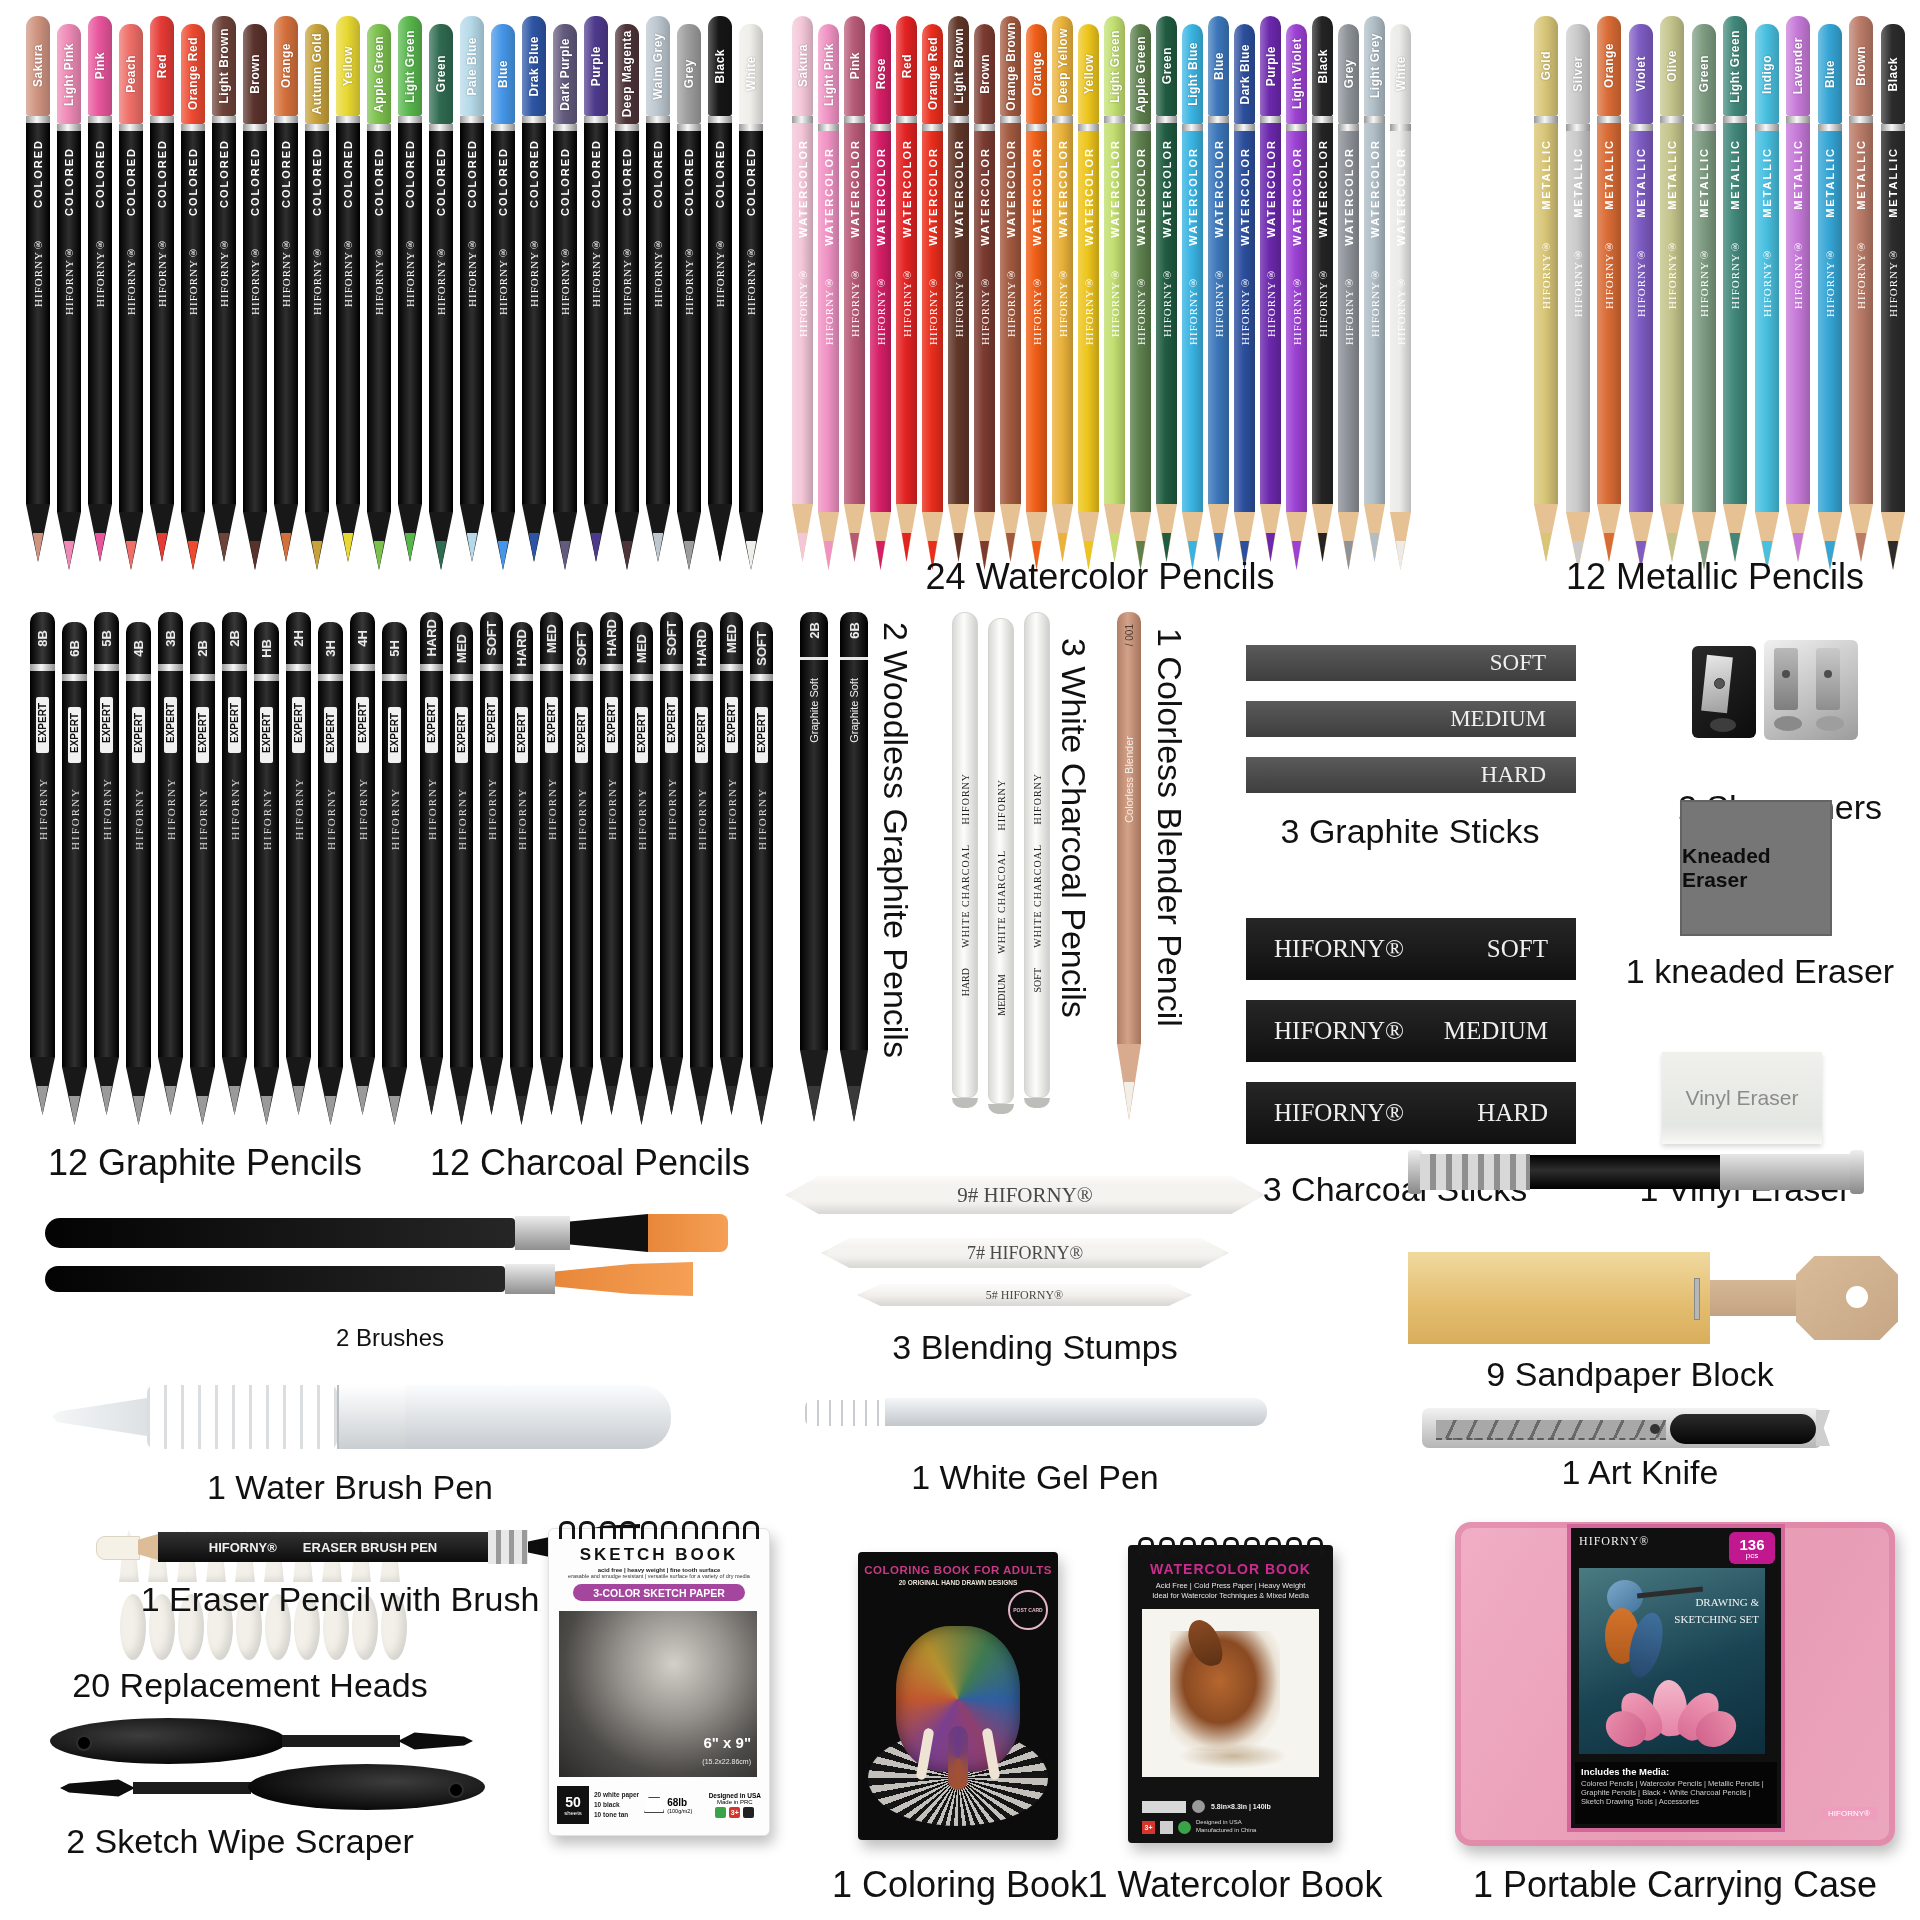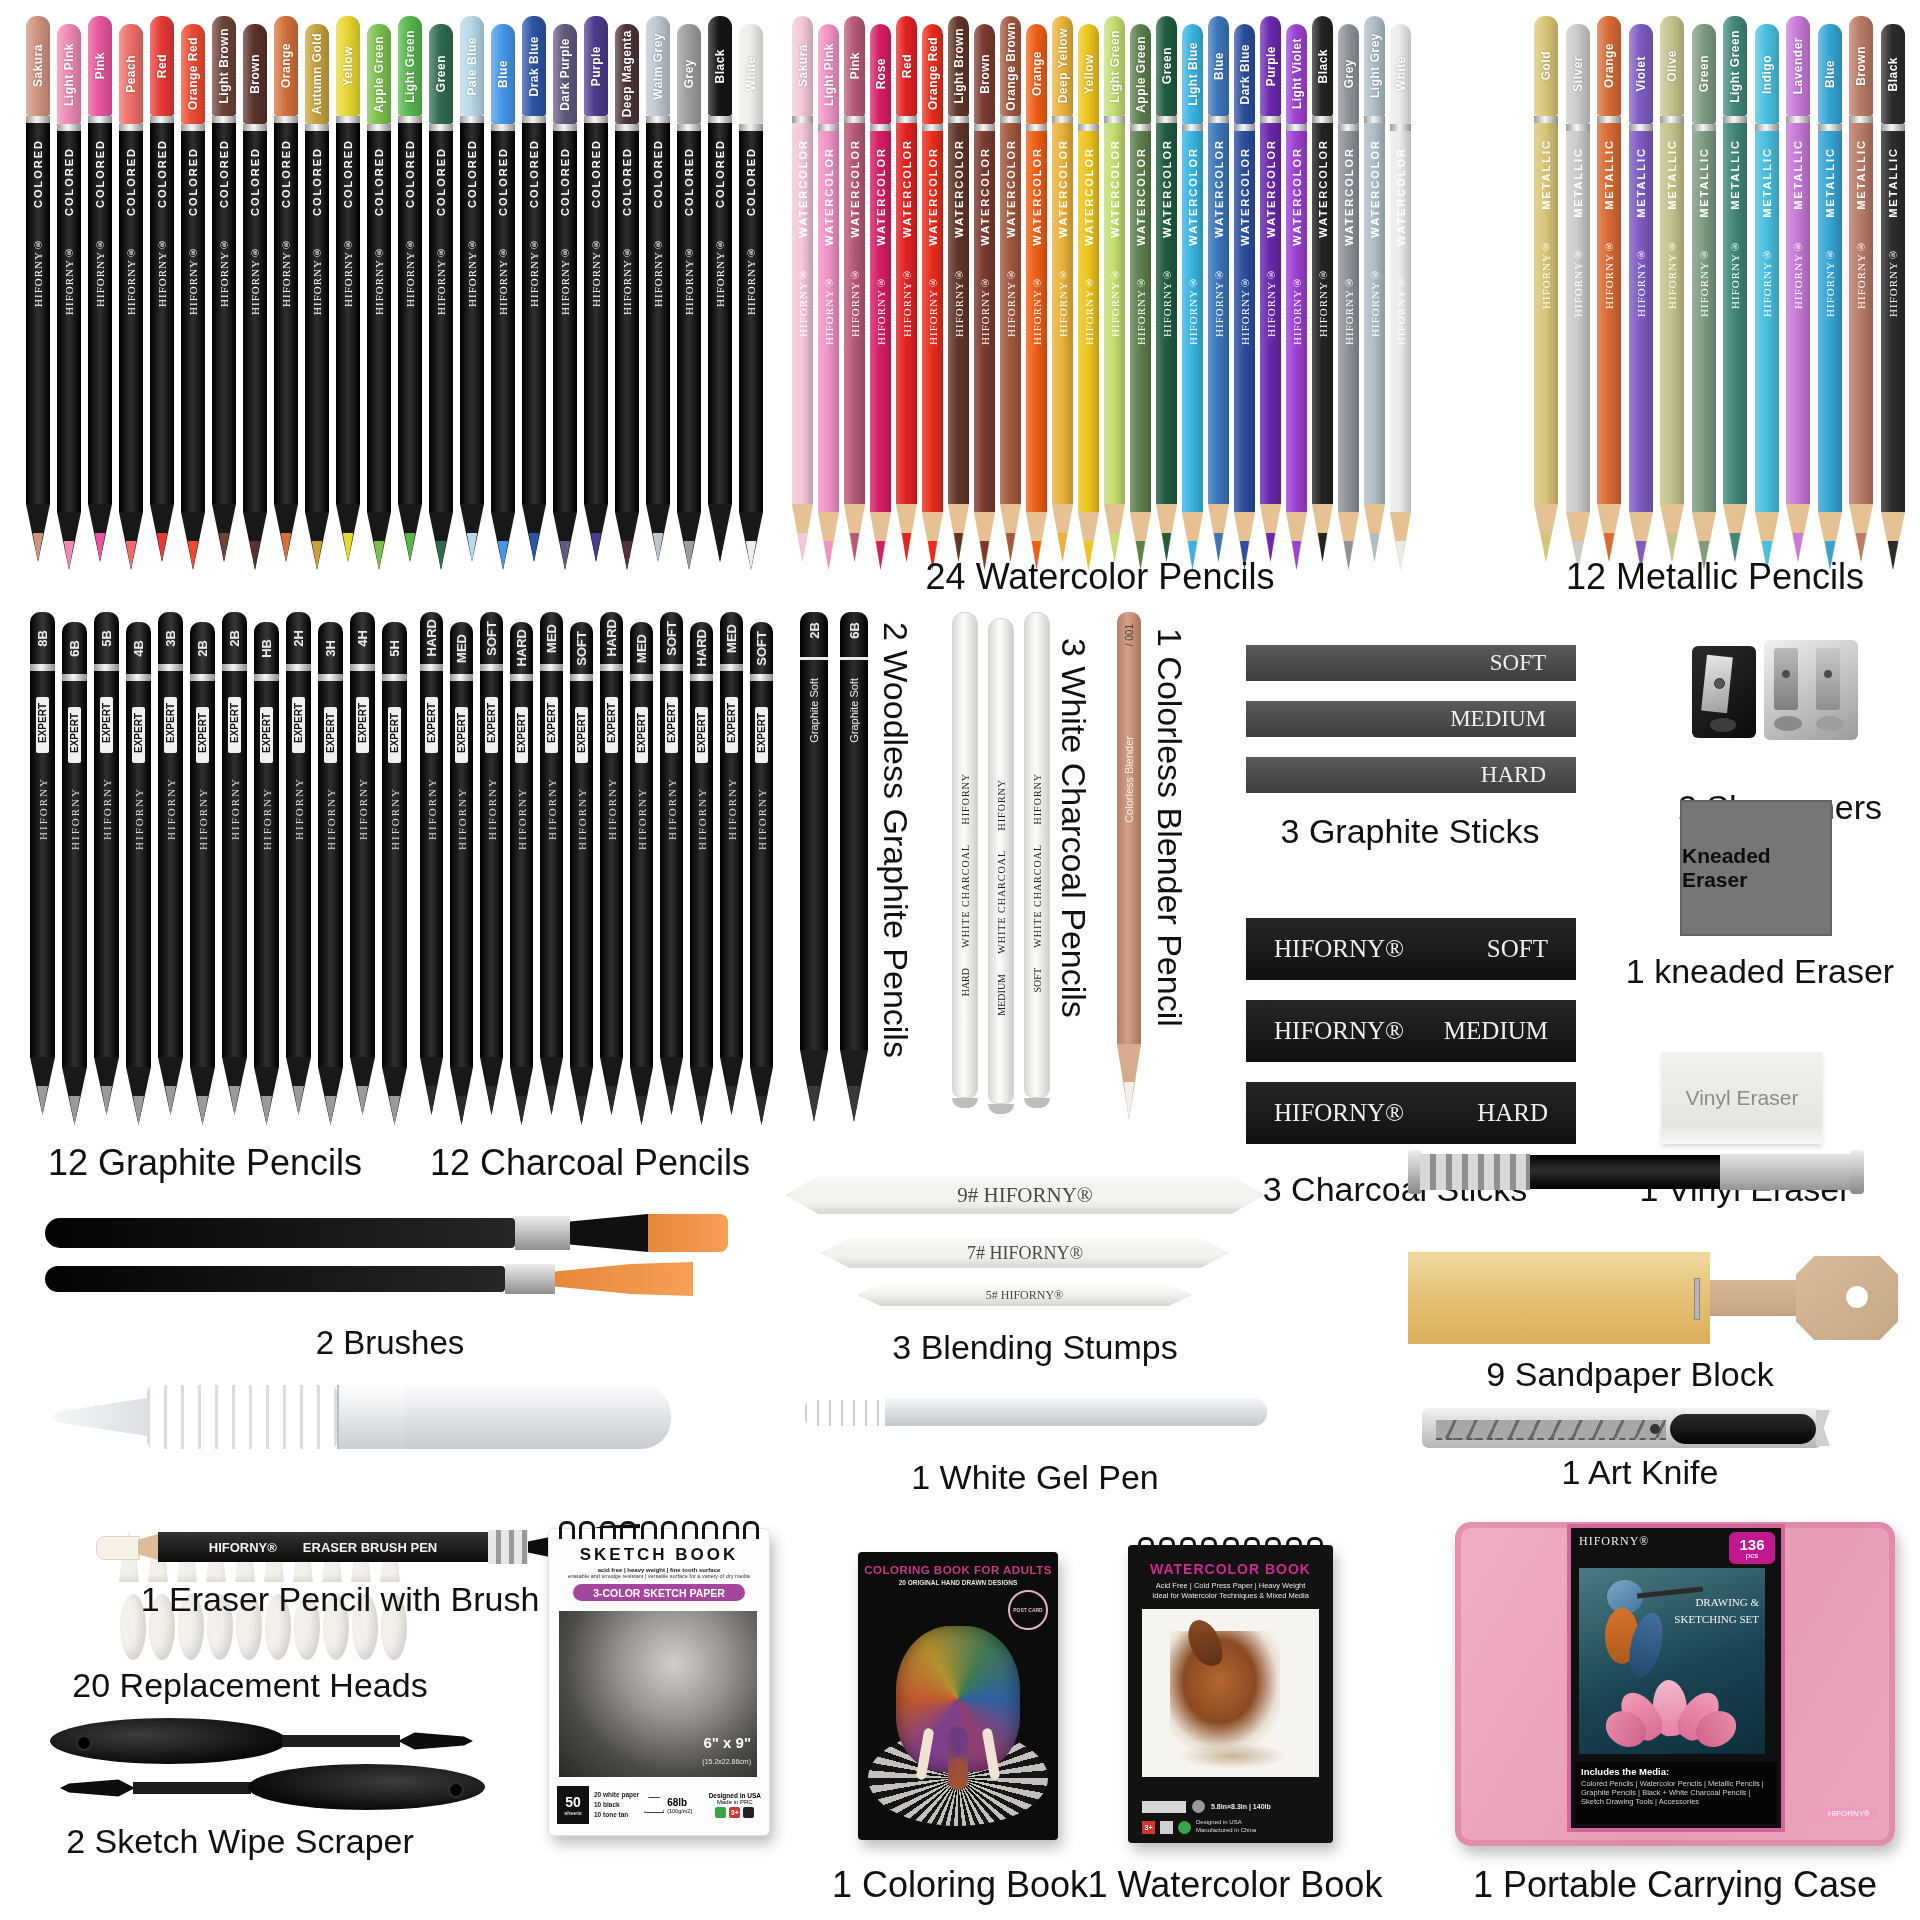--- a/index.html
+++ b/index.html
@@ -1365,23 +1365,24 @@
 
   <div class="lbl" style="left:790px;top:556px;width:620px">24 Watercolor Pencils</div>
   <div class="lbl" style="left:1510px;top:556px;width:410px">12 Metallic Pencils</div>
   <div class="lbl" style="left:10px;top:1142px;width:390px">12 Graphite Pencils</div>
   <div class="lbl" style="left:400px;top:1142px;width:380px">12 Charcoal Pencils</div>
   <div class="lbl" style="left:1230px;top:812px;width:360px;font-size:34px">3 Graphite Sticks</div>
   <div class="lbl" style="left:1650px;top:788px;width:260px;font-size:34px">2 Sharpeners</div>
   <div class="lbl" style="left:1610px;top:952px;width:300px;font-size:34px">1 kneaded Eraser</div>
   <div class="lbl" style="left:1220px;top:1170px;width:350px;font-size:34px">3 Charcoal Sticks</div>
   <div class="lbl" style="left:1600px;top:1170px;width:290px;font-size:34px">1 Vinyl Eraser</div>
-  <div class="lbl" style="left:210px;top:1324px;width:360px;font-size:33px">2 Brushes</div>
+  <div class="lbl" style="left:210px;top:1324px;width:360px;font-size:24px">2 Brushes</div>
   <div class="lbl" style="left:835px;top:1328px;width:400px;font-size:34px">3 Blending Stumps</div>
   <div class="lbl" style="left:1430px;top:1355px;width:400px;font-size:34px">9 Sandpaper Block</div>
+  <div class="lbl" style="left:150px;top:1468px;width:400px;font-size:34px">1 Water Brush Pen</div>
   <div class="lbl" style="left:835px;top:1458px;width:400px;font-size:34px">1 White Gel Pen</div>
   <div class="lbl" style="left:1470px;top:1453px;width:340px;font-size:34px">1 Art Knife</div>
   <div class="lbl" style="left:60px;top:1580px;width:560px;font-size:34px">1 Eraser Pencil with Brush</div>
   <div class="lbl" style="left:40px;top:1666px;width:420px;font-size:34px">20 Replacement Heads</div>
   <div class="lbl" style="left:30px;top:1822px;width:420px;font-size:34px">2 Sketch Wipe Scraper</div>
   <div class="lbl" style="left:790px;top:1864px;width:340px">1 Coloring Book</div>
   <div class="lbl" style="left:1065px;top:1864px;width:340px">1 Watercolor Book</div>
   <div class="lbl" style="left:1455px;top:1864px;width:440px">1 Portable Carrying Case</div>
 
   <div class="vlbl" style="left:876px;top:622px">2 Woodless Graphite Pencils</div>

